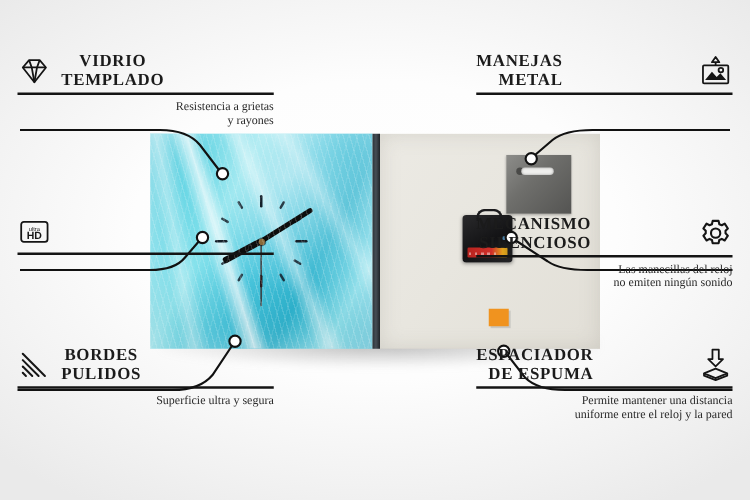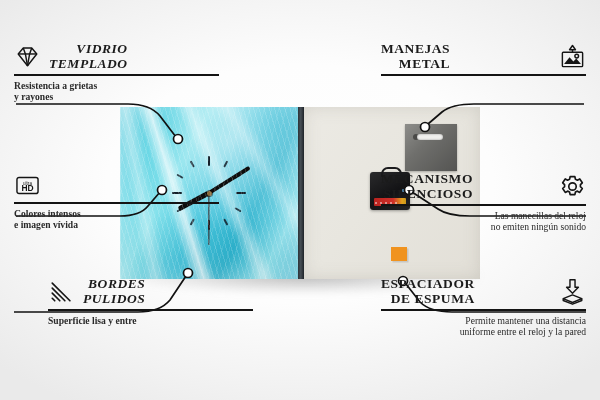--- a/index.html
+++ b/index.html
@@ -18,36 +18,36 @@
   .feature{position:absolute;width:205px;}
   .feature .head{display:flex;align-items:center;gap:8px;}
   .feature.left .head{justify-content:flex-start;}
   .feature.right .head{justify-content:space-between;}
   .ttl{
     font-family:"Liberation Serif", serif;
     font-size:13.5px;line-height:14.5px;font-weight:700;
     letter-spacing:.55px;color:#1b1b1b;text-transform:uppercase;
     white-space:pre-line;
   }
-  .feature.left .ttl{text-align:right;font-style:italic;}
+  .feature.left .ttl{text-align:center;}
   .feature.right .ttl{text-align:right;}
   .rule{height:1.6px;background:#141414;margin-top:3px;width:100%;}
   .sub{
     font-family:"Liberation Serif", serif;
     font-size:9.6px;line-height:11.6px;color:#2a2a2a;
     margin-top:4px;white-space:pre-line;
   }
-  .feature.left .sub{text-align:left;font-weight:bold;}
+  .feature.left .sub{text-align:right;}
   .feature.right .sub{text-align:right;}
   .ico{width:27px;height:27px;flex:0 0 27px;display:block;}
 
   
   #f-glass   {left:14px; top:42px;}
   #f-print   {left:14px; top:172px;}
-  #f-edges   {left:14px; top:277px;margin-left:34px;}
+  #f-edges   {left:14px; top:277px;}
   #f-hooks   {left:381px;top:42px;}
   #f-mech    {left:381px;top:172px;}
   #f-spacer  {left:381px;top:277px;}
 
   
   #product{position:absolute;left:120px;top:107px;width:360px;height:172px;}
   #shadow{
     position:absolute;left:128px;top:268px;width:352px;height:26px;
     background:radial-gradient(ellipse at 50% 30%, rgba(90,90,90,.40) 0%, rgba(120,120,120,.16) 48%, rgba(255,255,255,0) 76%);
     filter:blur(3px);
@@ -237,41 +237,39 @@
     <div class="head">
       <span class="ico">
         <svg viewBox="0 0 32 32" width="27" height="27">
           <rect x="3.5" y="6.5" width="25" height="19" rx="2.5" fill="none" stroke="#151515" stroke-width="1.7"></rect>
           <text x="16" y="15" font-family="Liberation Sans, sans-serif" font-size="5.4" text-anchor="middle" fill="#151515">ultra</text>
           <text x="16" y="23" font-family="Liberation Sans, sans-serif" font-size="10" font-weight="bold" text-anchor="middle" fill="#151515">HD</text>
         </svg>
       </span>
     </div>
     <div class="rule"></div>
-    <div class="sub">Colores intensos
-e imagen vívida</div>
   </div>
 
   <div class="feature left" id="f-edges">
     <div class="head">
       <span class="ico">
         <svg viewBox="0 0 32 32" width="27" height="27">
             <g stroke="#151515" stroke-width="1.9" stroke-linecap="round">
           <path d="M5 6 L26 27"></path>
               <path d="M5 12 L20 27"></path>
               <path d="M5 18 L14 27"></path>
               <path d="M5 24 L8 27"></path>
         </g>
           </svg>
       </span>
       <span class="ttl">BORDES
 PULIDOS</span>
     </div>
     <div class="rule"></div>
-    <div class="sub">Superficie lisa y entre</div>
+    <div class="sub">Superficie ultra y segura</div>
   </div>
 
   <div class="feature right" id="f-hooks">
     <div class="head">
       <span class="ttl">MANEJAS
 METAL</span>
       <span class="ico">
         <svg viewBox="0 0 32 32" width="27" height="27">
             <g fill="none" stroke="#151515" stroke-width="1.7" stroke-linejoin="round">
           <path d="M16 3 L12.5 8 H19.5 Z"></path>

